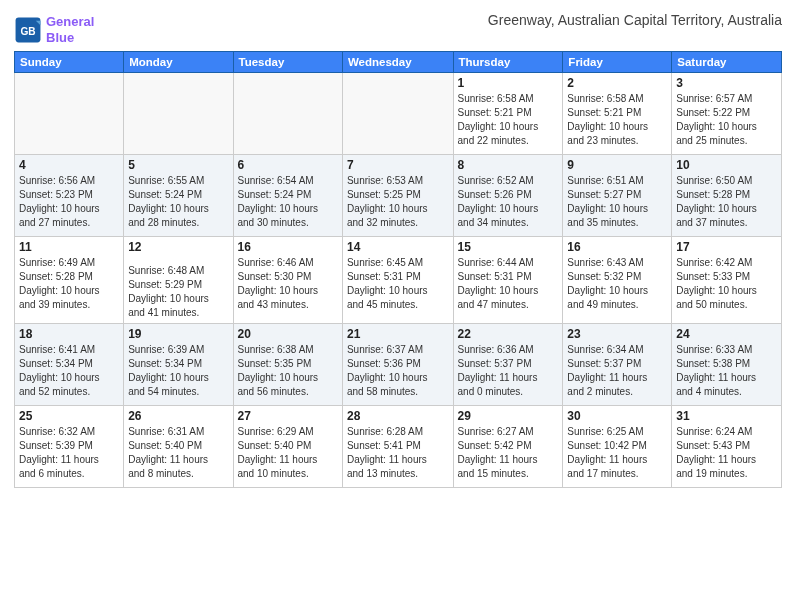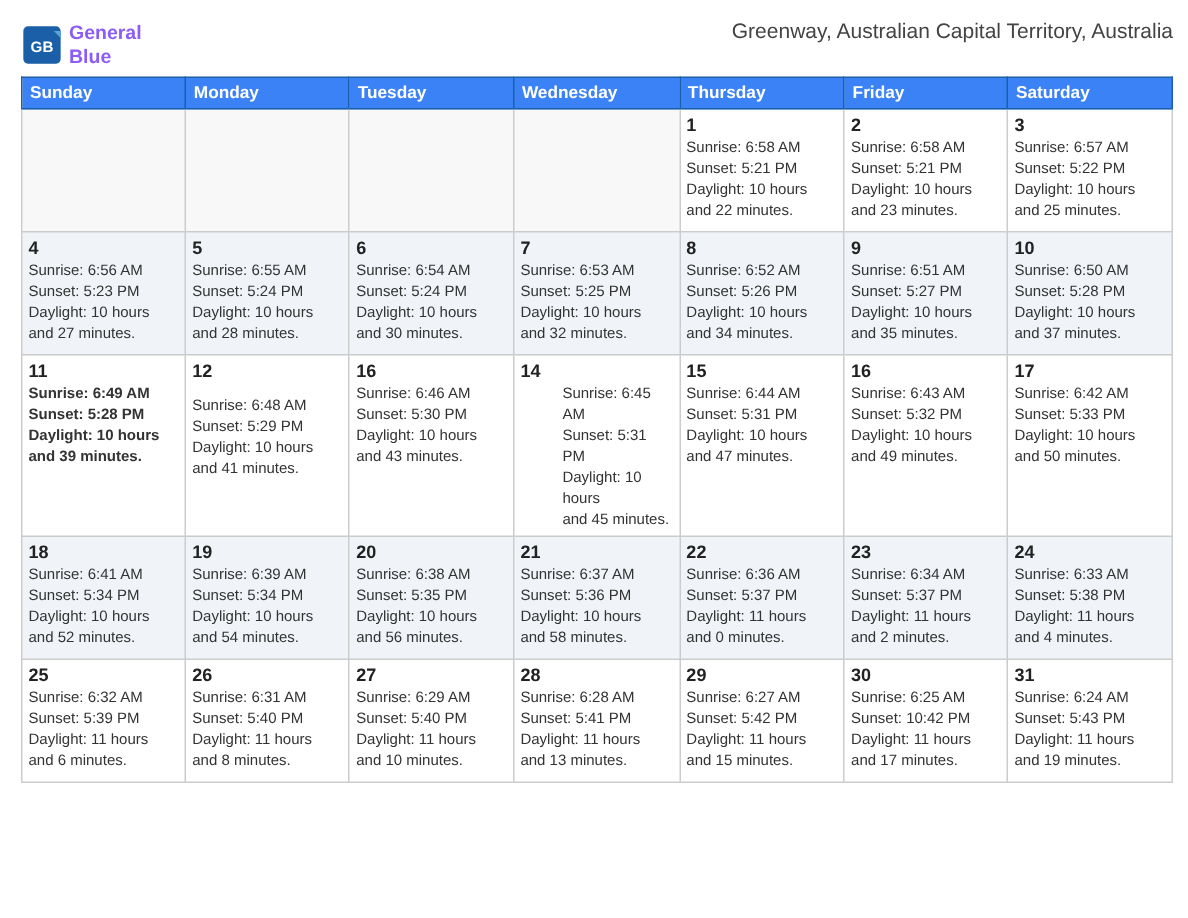--- a/index.html
+++ b/index.html
@@ -203,42 +203,42 @@
             <span class="day-num">10</span>
             <div class="day-info" style="white-space: pre-line;">Sunrise: 6:50 AM
 Sunset: 5:28 PM
 Daylight: 10 hours
 and 37 minutes.</div>
           </td>
         </tr>
         <tr>
           <td>
             <span class="day-num">11</span>
-            <div class="day-info" style="white-space: pre-line; font-weight: bold;">Sunrise: 6:49 AM
+            <div class="day-info" style="white-space: pre-line;">Sunrise: 6:49 AM
 Sunset: 5:28 PM
 Daylight: 10 hours
 and 39 minutes.</div>
           </td>
           <td>
             <span class="day-num">12</span>
             <div class="day-info" style="white-space: pre-line; margin-top: 10px;">Sunrise: 6:48 AM
 Sunset: 5:29 PM
 Daylight: 10 hours
 and 41 minutes.</div>
           </td>
           <td>
             <span class="day-num">16</span>
             <div class="day-info" style="white-space: pre-line;">Sunrise: 6:46 AM
 Sunset: 5:30 PM
 Daylight: 10 hours
 and 43 minutes.</div>
           </td>
           <td>
             <span class="day-num">14</span>
-            <div class="day-info" style="white-space: pre-line; margin-left: 28px;">Sunrise: 6:45 AM
+            <div class="day-info" style="white-space: pre-line;">Sunrise: 6:45 AM
 Sunset: 5:31 PM
 Daylight: 10 hours
 and 45 minutes.</div>
           </td>
           <td>
             <span class="day-num">15</span>
             <div class="day-info" style="white-space: pre-line;">Sunrise: 6:44 AM
 Sunset: 5:31 PM
 Daylight: 10 hours
 and 47 minutes.</div>

